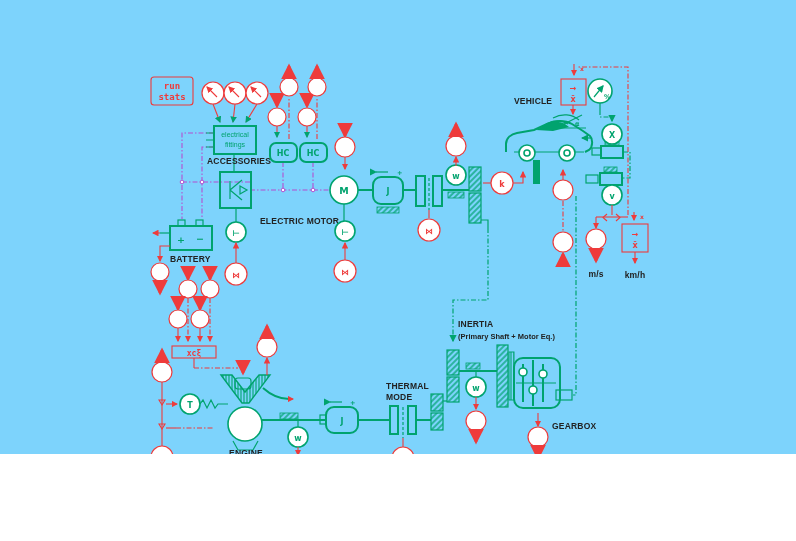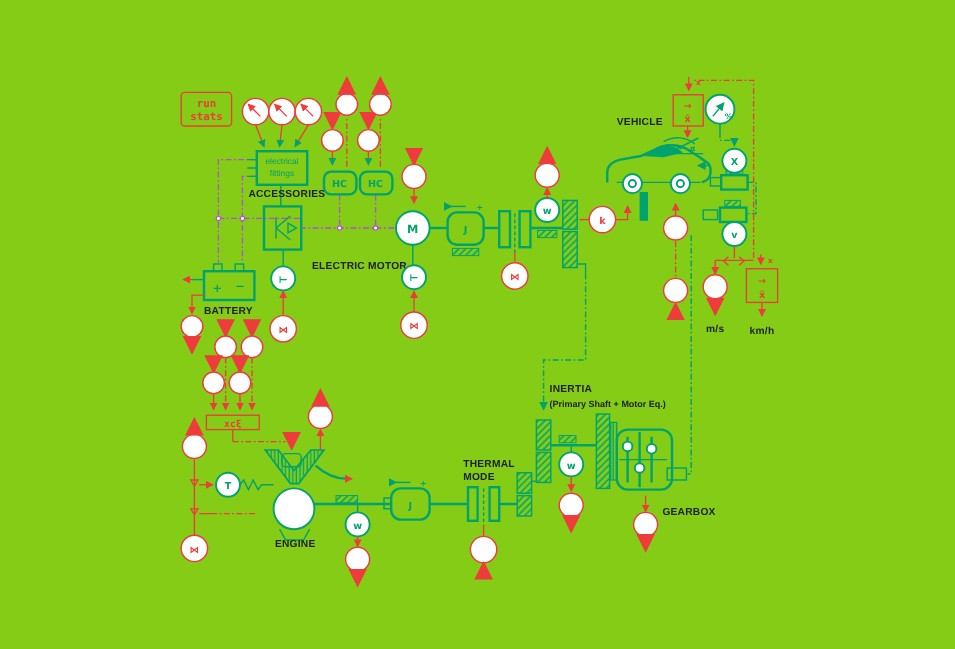--- a/index.html
+++ b/index.html
@@ -1,16 +1,16 @@
 <!DOCTYPE html>
 <html><head>
 <meta charset="utf-8">
 <style>
   html,body{margin:0;padding:0;background:#fff;}
-  .canvas{position:relative;width:796px;height:541px;background:#84cc16;overflow:hidden;
+  .canvas{position:relative;width:796px;height:454px;background:#7dd3fc;overflow:hidden;
           font-family:"Liberation Sans",sans-serif;}
   svg{position:absolute;left:0;top:0;}
   
   .sg  {stroke:#00A36E;fill:none;stroke-width:2;}
   .sg1 {stroke:#00A36E;fill:none;stroke-width:1.2;}
   .sr  {stroke:#EE3B3B;fill:none;stroke-width:1.1;}
   .srb {stroke:#EE3B3B;fill:none;stroke-width:2.6;}
   .sp  {stroke:#B44FD0;fill:none;stroke-width:1.1;stroke-dasharray:5 2 1.5 2;}
   .ddr {stroke-dasharray:5 2 1.5 2;}
   .ddg {stroke-dasharray:5 2 1.5 2;}

